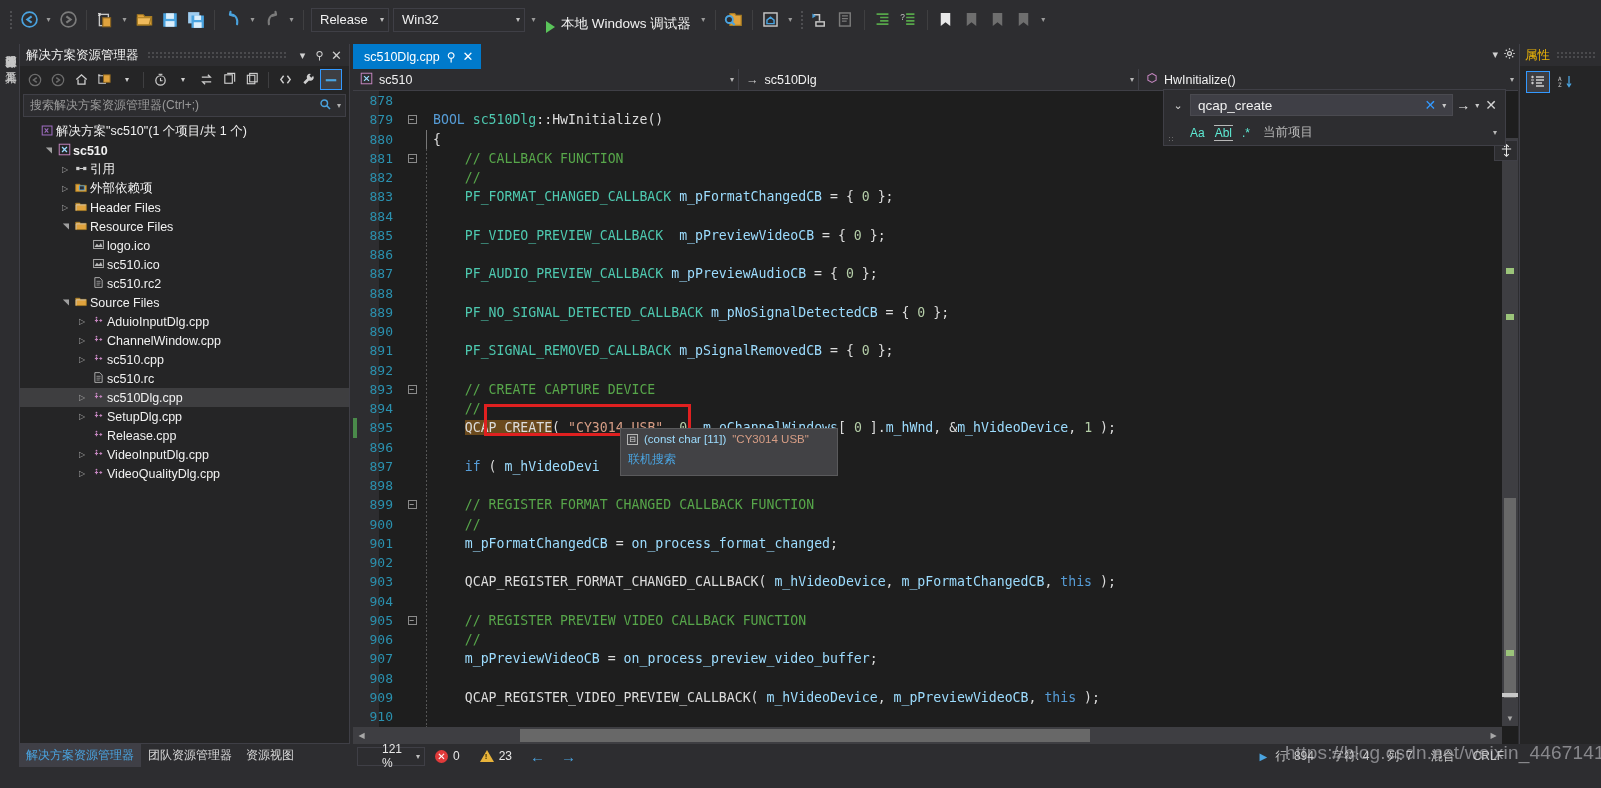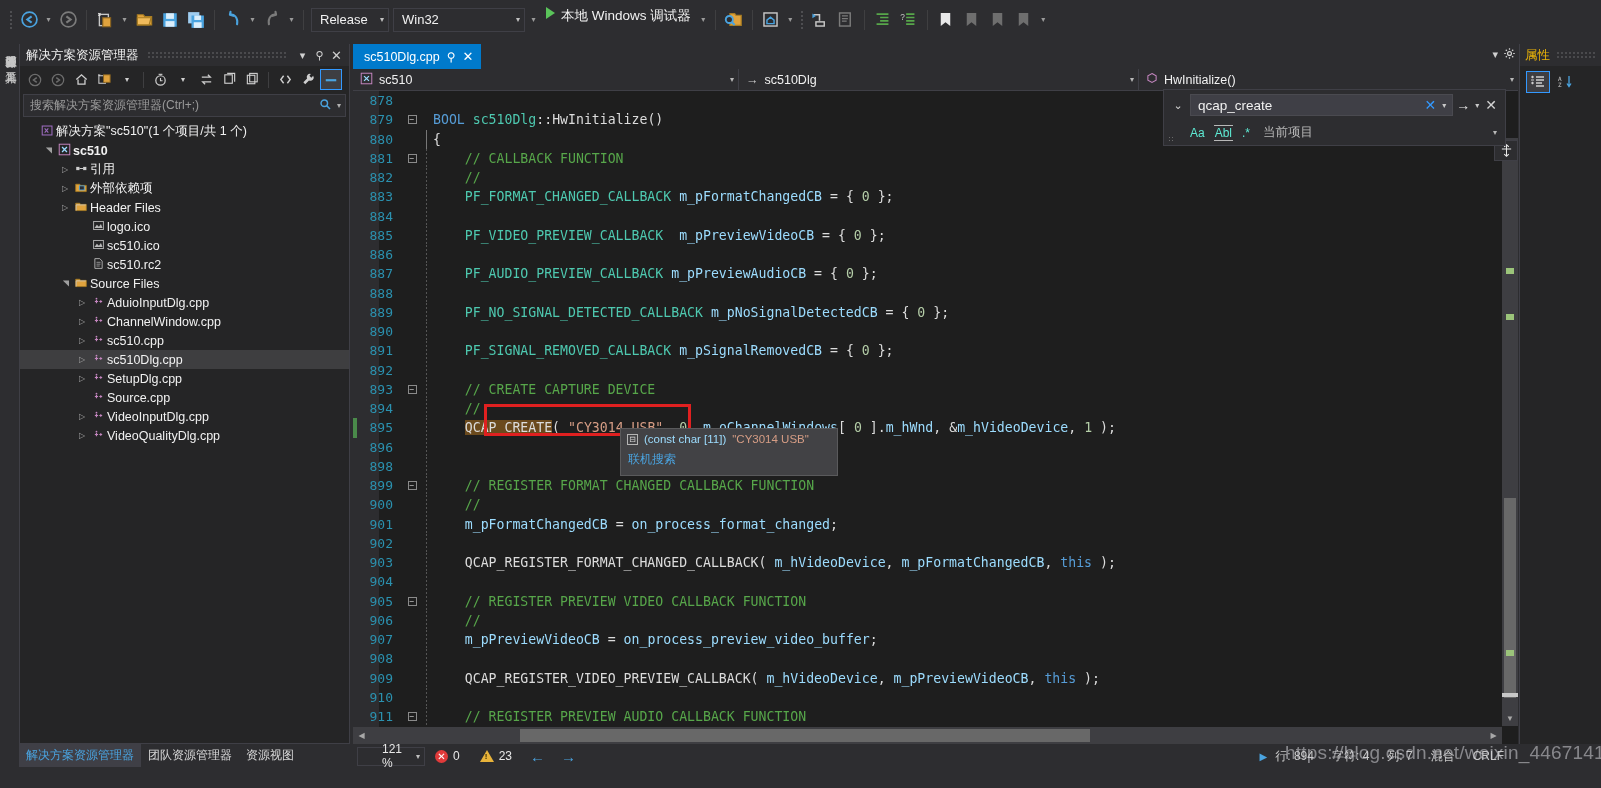--- a/index.html
+++ b/index.html
@@ -29,21 +29,21 @@
   .tb-arrow { width: 13px; display:flex; align-items:center; justify-content:center;
     font-size: 8px; color:#9a9a9a; height:26px; }
   .tb-sep { width:1px; height:20px; background:#3f3f41; margin: 0 5px; }
   .tb-combo {
     height: 24px; background: #2d2d30; border: 1px solid #3f3f46;
     color: #f1f1f1; font-size: 13px; display: flex; align-items: center;
     padding: 0 4px 0 8px; margin: 0 2px; justify-content: space-between;
   }
   .tb-combo .cap { white-space: nowrap; }
   .tb-combo .car { font-size: 8px; color: #c0c0c0; margin-left: 10px; }
-  .tb-run { display:flex; align-items:flex-start; gap:6px; padding: 0 6px; height: 26px;}
+  .tb-run { display:flex; align-items:flex-end; gap:6px; padding: 0 6px; height: 26px;}
   .tb-run .tri {
     width:0; height:0; border-left: 9px solid #5ac45a;
     border-top: 6px solid transparent; border-bottom: 6px solid transparent;
   }
   .tb-run .lbl { font-size: 13.5px; color: #f1f1f1; white-space: nowrap; }
 
   
   .vstrip {
     position: absolute; left: 0; top: 39px; width: 19px; height: 709px;
     background: #2d2d30;
@@ -634,50 +634,58 @@
           <span class="tl">外部依赖项</span>
         </div>
         <div class="trow" style="padding-left: 38px;">
           <span class="exp">▷</span>
           <span class="ti"><svg width="14" height="13" viewBox="0 0 16 16">
               <path d="M1.5 4 h5 l1 1.4 h7 V13 h-13 z" fill="#e0a33e" stroke="#a87c22"></path>
               <path d="M2 13 V6 h12" fill="none" stroke="#cfcfcf" stroke-width="0.9"></path>
             </svg></span>
           <span class="tl">Header Files</span>
         </div>
-        <div class="trow" style="padding-left: 55px;">
-          <span class="exp"></span>
-          <span class="ti"><svg width="13" height="13" viewBox="0 0 16 16">
-              <rect x="2" y="3" width="12" height="10" fill="none" stroke="#b8b8b8" stroke-width="1.1"></rect>
-              <path d="M3 11 L6 7 L8.5 9.5 L11 6 L13 11 z" fill="#b8b8b8"></path>
-            </svg></span>
-          <span class="tl">logo.ico</span>
-        </div>
-        <div class="trow" style="padding-left: 55px;">
-          <span class="exp"></span>
-          <span class="ti"><svg width="13" height="13" viewBox="0 0 16 16">
-              <rect x="2" y="3" width="12" height="10" fill="none" stroke="#b8b8b8" stroke-width="1.1"></rect>
-              <path d="M3 11 L6 7 L8.5 9.5 L11 6 L13 11 z" fill="#b8b8b8"></path>
-            </svg></span>
-          <span class="tl">sc510.ico</span>
-        </div>
-        <div class="trow" style="padding-left: 55px;">
-          <span class="exp"></span>
-          <span class="ti"><svg width="13" height="13" viewBox="0 0 16 16">
-              <path d="M3.5 2 h6 l3 3 v9 h-9 z" fill="none" stroke="#b8b8b8" stroke-width="1.1"></path>
-              <path d="M5.5 6.5 h5 M5.5 8.8 h5 M5.5 11.1 h4" stroke="#b8b8b8" stroke-width="0.9"></path>
-            </svg></span>
-          <span class="tl">sc510.rc2</span>
-        </div>
         <div class="trow" style="padding-left: 38px;">
           <span class="exp" style="transform: rotate(-90deg); display: inline-block;">◢</span>
           <span class="ti"><svg width="14" height="13" viewBox="0 0 16 16">
               <path d="M1.5 4 h5 l1 1.4 h7 V13 h-13 z" fill="#e0a33e" stroke="#a87c22"></path>
               <path d="M2 13 V6 h12" fill="none" stroke="#cfcfcf" stroke-width="0.9"></path>
             </svg></span>
+          <span class="tl">Resource Files</span>
+        </div>
+        <div class="trow" style="padding-left: 55px;">
+          <span class="exp"></span>
+          <span class="ti"><svg width="13" height="13" viewBox="0 0 16 16">
+              <rect x="2" y="3" width="12" height="10" fill="none" stroke="#b8b8b8" stroke-width="1.1"></rect>
+              <path d="M3 11 L6 7 L8.5 9.5 L11 6 L13 11 z" fill="#b8b8b8"></path>
+            </svg></span>
+          <span class="tl">logo.ico</span>
+        </div>
+        <div class="trow" style="padding-left: 55px;">
+          <span class="exp"></span>
+          <span class="ti"><svg width="13" height="13" viewBox="0 0 16 16">
+              <rect x="2" y="3" width="12" height="10" fill="none" stroke="#b8b8b8" stroke-width="1.1"></rect>
+              <path d="M3 11 L6 7 L8.5 9.5 L11 6 L13 11 z" fill="#b8b8b8"></path>
+            </svg></span>
+          <span class="tl">sc510.ico</span>
+        </div>
+        <div class="trow" style="padding-left: 55px;">
+          <span class="exp"></span>
+          <span class="ti"><svg width="13" height="13" viewBox="0 0 16 16">
+              <path d="M3.5 2 h6 l3 3 v9 h-9 z" fill="none" stroke="#b8b8b8" stroke-width="1.1"></path>
+              <path d="M5.5 6.5 h5 M5.5 8.8 h5 M5.5 11.1 h4" stroke="#b8b8b8" stroke-width="0.9"></path>
+            </svg></span>
+          <span class="tl">sc510.rc2</span>
+        </div>
+        <div class="trow" style="padding-left: 38px;">
+          <span class="exp" style="transform: rotate(-90deg); display: inline-block;">◢</span>
+          <span class="ti"><svg width="14" height="13" viewBox="0 0 16 16">
+              <path d="M1.5 4 h5 l1 1.4 h7 V13 h-13 z" fill="#e0a33e" stroke="#a87c22"></path>
+              <path d="M2 13 V6 h12" fill="none" stroke="#cfcfcf" stroke-width="0.9"></path>
+            </svg></span>
           <span class="tl">Source Files</span>
         </div>
         <div class="trow" style="padding-left: 55px;">
           <span class="exp">▷</span>
           <span class="ti"><svg width="13" height="13" viewBox="0 0 16 16">
               <path d="M3.5 8 h4 M5.5 6 v4 M9 8 h3.5 M10.75 6.4 v3.2" stroke="#c586c0" stroke-width="1.5"></path>
               <circle cx="5.5" cy="4.5" r="1.1" fill="#c586c0"></circle>
             </svg></span>
           <span class="tl">AduioInputDlg.cpp</span>
         </div>
@@ -690,20 +698,28 @@
           <span class="tl">ChannelWindow.cpp</span>
         </div>
         <div class="trow" style="padding-left: 55px;">
           <span class="exp">▷</span>
           <span class="ti"><svg width="13" height="13" viewBox="0 0 16 16">
               <path d="M3.5 8 h4 M5.5 6 v4 M9 8 h3.5 M10.75 6.4 v3.2" stroke="#c586c0" stroke-width="1.5"></path>
               <circle cx="5.5" cy="4.5" r="1.1" fill="#c586c0"></circle>
             </svg></span>
           <span class="tl">sc510.cpp</span>
         </div>
+        <div class="trow" style="padding-left: 55px;">
+          <span class="exp"></span>
+          <span class="ti"><svg width="13" height="13" viewBox="0 0 16 16">
+              <path d="M3.5 2 h6 l3 3 v9 h-9 z" fill="none" stroke="#b8b8b8" stroke-width="1.1"></path>
+              <path d="M5.5 6.5 h5 M5.5 8.8 h5 M5.5 11.1 h4" stroke="#b8b8b8" stroke-width="0.9"></path>
+            </svg></span>
+          <span class="tl">sc510.rc</span>
+        </div>
         <div class="trow sel" style="padding-left: 55px;">
           <span class="exp">▷</span>
           <span class="ti"><svg width="13" height="13" viewBox="0 0 16 16">
               <path d="M3.5 8 h4 M5.5 6 v4 M9 8 h3.5 M10.75 6.4 v3.2" stroke="#c586c0" stroke-width="1.5"></path>
               <circle cx="5.5" cy="4.5" r="1.1" fill="#c586c0"></circle>
             </svg></span>
           <span class="tl">sc510Dlg.cpp</span>
         </div>
         <div class="trow" style="padding-left: 55px;">
           <span class="exp">▷</span>
@@ -712,21 +728,21 @@
               <circle cx="5.5" cy="4.5" r="1.1" fill="#c586c0"></circle>
             </svg></span>
           <span class="tl">SetupDlg.cpp</span>
         </div>
         <div class="trow" style="padding-left: 55px;">
           <span class="exp"></span>
           <span class="ti"><svg width="13" height="13" viewBox="0 0 16 16">
               <path d="M3.5 8 h4 M5.5 6 v4 M9 8 h3.5 M10.75 6.4 v3.2" stroke="#c586c0" stroke-width="1.5"></path>
               <circle cx="5.5" cy="4.5" r="1.1" fill="#c586c0"></circle>
             </svg></span>
-          <span class="tl">Source.cpp</span>
+          <span class="tl">Release.cpp</span>
         </div>
         <div class="trow" style="padding-left: 55px;">
           <span class="exp">▷</span>
           <span class="ti"><svg width="13" height="13" viewBox="0 0 16 16">
               <path d="M3.5 8 h4 M5.5 6 v4 M9 8 h3.5 M10.75 6.4 v3.2" stroke="#c586c0" stroke-width="1.5"></path>
               <circle cx="5.5" cy="4.5" r="1.1" fill="#c586c0"></circle>
             </svg></span>
           <span class="tl">VideoInputDlg.cpp</span>
         </div>
         <div class="trow" style="padding-left: 55px;">
@@ -807,20 +823,21 @@
           <div class="cl"><span class="chg"></span><span class="ln">887</span><span class="fold"></span><span class="guide v"></span><span class="txt"><span class="ty">    PF_AUDIO_PREVIEW_CALLBACK </span><span class="nm">m_pPreviewAudioCB</span><span class="pl"> = </span><span class="pl">{ </span><span class="nu">0</span><span class="pl"> };</span></span></div>
           <div class="cl"><span class="chg"></span><span class="ln">888</span><span class="fold"></span><span class="guide v"></span><span class="txt"></span></div>
           <div class="cl"><span class="chg"></span><span class="ln">889</span><span class="fold"></span><span class="guide v"></span><span class="txt"><span class="ty">    PF_NO_SIGNAL_DETECTED_CALLBACK </span><span class="nm">m_pNoSignalDetectedCB</span><span class="pl"> = </span><span class="pl">{ </span><span class="nu">0</span><span class="pl"> };</span></span></div>
           <div class="cl"><span class="chg"></span><span class="ln">890</span><span class="fold"></span><span class="guide v"></span><span class="txt"></span></div>
           <div class="cl"><span class="chg"></span><span class="ln">891</span><span class="fold"></span><span class="guide v"></span><span class="txt"><span class="ty">    PF_SIGNAL_REMOVED_CALLBACK </span><span class="nm">m_pSignalRemovedCB</span><span class="pl"> = </span><span class="pl">{ </span><span class="nu">0</span><span class="pl"> };</span></span></div>
           <div class="cl"><span class="chg"></span><span class="ln">892</span><span class="fold"></span><span class="guide v"></span><span class="txt"></span></div>
           <div class="cl"><span class="chg"></span><span class="ln">893</span><span class="fold"><span class="fbox">−</span></span><span class="guide v"></span><span class="txt"><span class="cm">    // CREATE CAPTURE DEVICE</span></span></div>
           <div class="cl"><span class="chg"></span><span class="ln">894</span><span class="fold"></span><span class="guide v"></span><span class="txt"><span class="cm">    //</span></span></div>
           <div class="cl"><span class="chg" style="background: rgb(74, 138, 74);"></span><span class="ln">895</span><span class="fold"></span><span class="guide v"></span><span class="txt"><span class="pl">    </span><span class="hl-ident">QCAP_CREATE</span><span class="pl">( </span><span class="st2">"CY3014 USB"</span><span class="pl">, </span><span class="nu">0</span><span class="pl">, </span><span class="nm">m_oChannelWindows</span><span class="pl">[ </span><span class="nu">0</span><span class="pl"> ].</span><span class="nm">m_hWnd</span><span class="pl">, &amp;</span><span class="nm">m_hVideoDevice</span><span class="pl">, </span><span class="nu">1</span><span class="pl"> );</span></span></div>
           <div class="cl"><span class="chg"></span><span class="ln">896</span><span class="fold"></span><span class="guide v"></span><span class="txt"></span></div>
+          <div class="cl"><span class="chg"></span><span class="ln">897</span><span class="fold"></span><span class="guide v"></span><span class="txt"><span class="pl">    </span><span class="k">if</span><span class="pl"> ( </span><span class="nm">m_hVideoDevi</span></span></div>
           <div class="cl"><span class="chg"></span><span class="ln">898</span><span class="fold"></span><span class="guide v"></span><span class="txt"></span></div>
           <div class="cl"><span class="chg"></span><span class="ln">899</span><span class="fold"><span class="fbox">−</span></span><span class="guide v"></span><span class="txt"><span class="cm">    // REGISTER FORMAT CHANGED CALLBACK FUNCTION</span></span></div>
           <div class="cl"><span class="chg"></span><span class="ln">900</span><span class="fold"></span><span class="guide v"></span><span class="txt"><span class="cm">    //</span></span></div>
           <div class="cl"><span class="chg"></span><span class="ln">901</span><span class="fold"></span><span class="guide v"></span><span class="txt"><span class="pl">    </span><span class="nm">m_pFormatChangedCB</span><span class="pl"> = </span><span class="nm">on_process_format_changed</span><span class="pl">;</span></span></div>
           <div class="cl"><span class="chg"></span><span class="ln">902</span><span class="fold"></span><span class="guide v"></span><span class="txt"></span></div>
           <div class="cl"><span class="chg"></span><span class="ln">903</span><span class="fold"></span><span class="guide v"></span><span class="txt"><span class="pl">    QCAP_REGISTER_FORMAT_CHANGED_CALLBACK</span><span class="pl">( </span><span class="nm">m_hVideoDevice</span><span class="pl">, </span><span class="nm">m_pFormatChangedCB</span><span class="pl">, </span><span class="k">this</span><span class="pl"> );</span></span></div>
           <div class="cl"><span class="chg"></span><span class="ln">904</span><span class="fold"></span><span class="guide v"></span><span class="txt"></span></div>
           <div class="cl"><span class="chg"></span><span class="ln">905</span><span class="fold"><span class="fbox">−</span></span><span class="guide v"></span><span class="txt"><span class="cm">    // REGISTER PREVIEW VIDEO CALLBACK FUNCTION</span></span></div>
           <div class="cl"><span class="chg"></span><span class="ln">906</span><span class="fold"></span><span class="guide v"></span><span class="txt"><span class="cm">    //</span></span></div>
           <div class="cl"><span class="chg"></span><span class="ln">907</span><span class="fold"></span><span class="guide v"></span><span class="txt"><span class="pl">    </span><span class="nm">m_pPreviewVideoCB</span><span class="pl"> = </span><span class="nm">on_process_preview_video_buffer</span><span class="pl">;</span></span></div>

